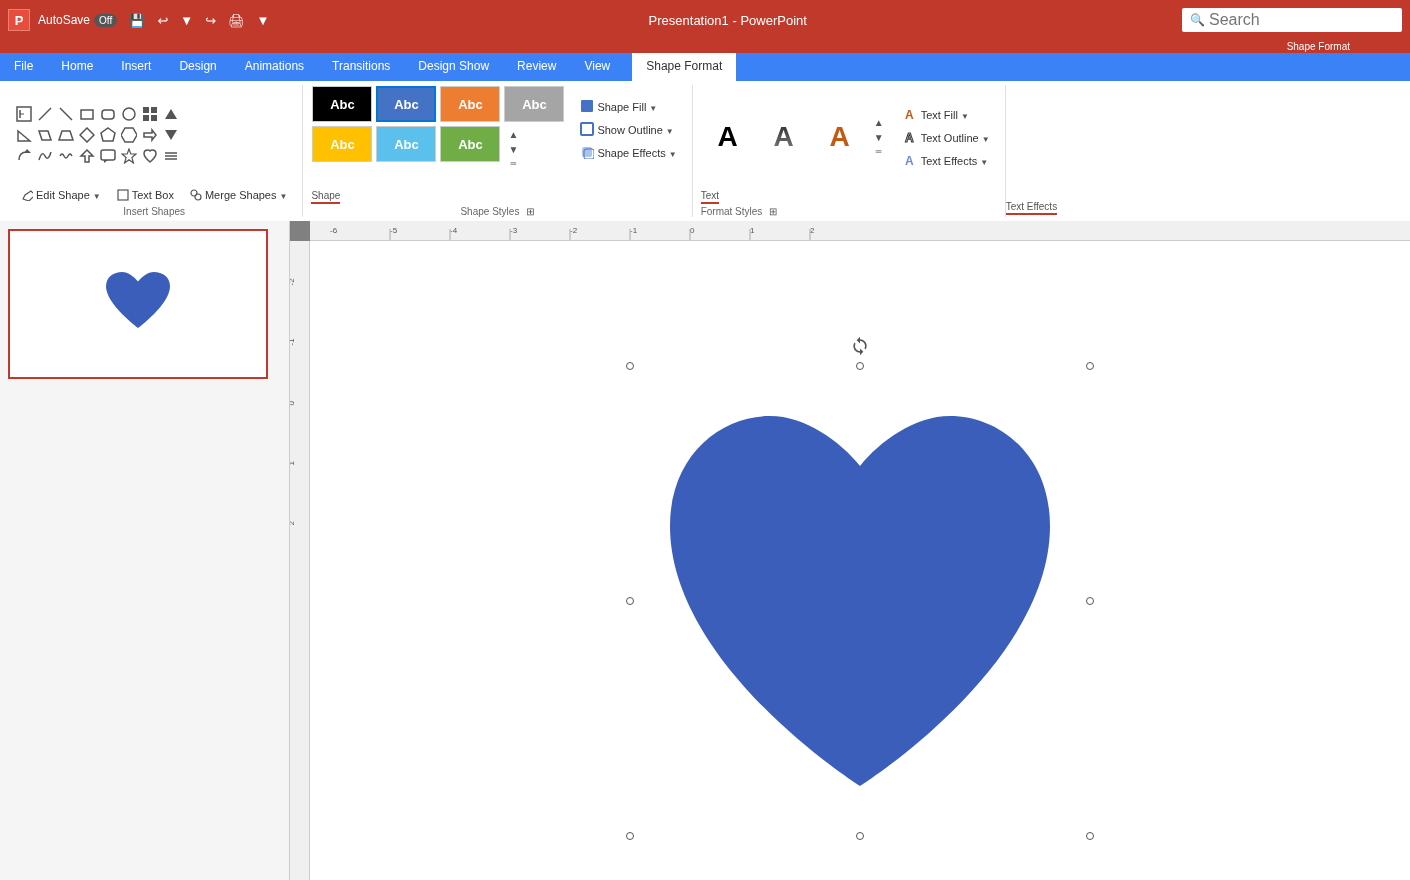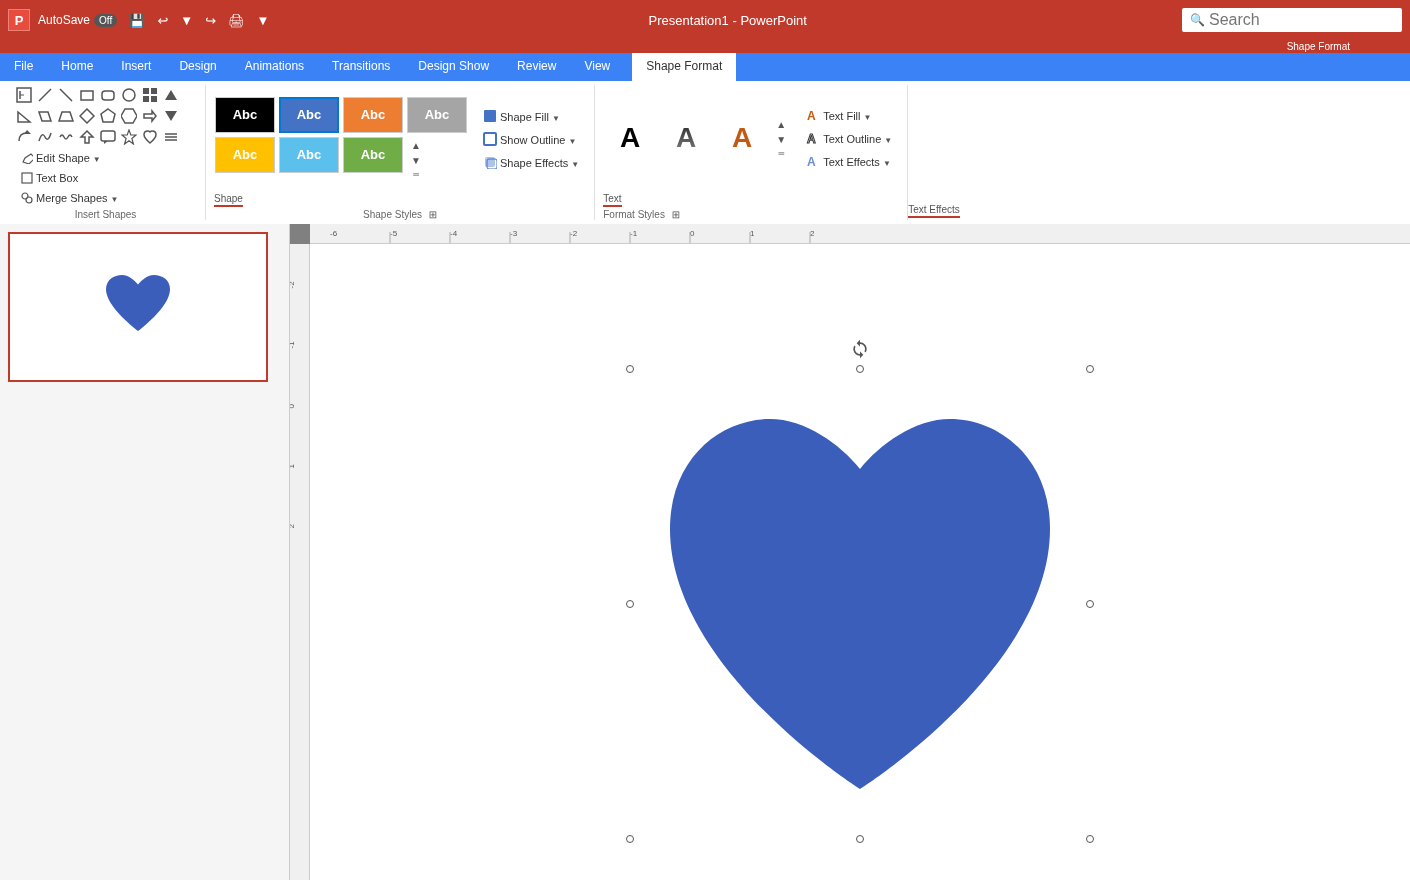--- a/index.html
+++ b/index.html
@@ -412,21 +412,21 @@
               <svg width="16" height="16">
                   <line x1="2" y1="8" x2="14" y2="8" stroke="#555" stroke-width="1.5"></line>
                   <line x1="2" y1="5" x2="14" y2="5" stroke="#555" stroke-width="1.5"></line>
                   <line x1="2" y1="11" x2="14" y2="11" stroke="#555" stroke-width="1.5"></line>
                 </svg>
             </div>
           </div>
         </div>
       </div>
 
-      <div style="display:flex;flex-direction:column;gap:2px;margin-top:2px;">
+      <div style="display:flex;flex-direction:row;gap:2px;margin-top:2px;">
         <div class="ribbon-action">
           <svg width="12" height="12">
               <polygon points="2,10 4,6 10,2 14,6 8,12" fill="none" stroke="#555" stroke-width="1.2"></polygon>
             </svg>
           <span>Edit Shape</span>
           <span class="ribbon-arrow">▼</span>
         </div>
         <div class="ribbon-action">
           <svg width="12" height="12">
               <rect x="1" y="1" width="10" height="10" fill="none" stroke="#555" stroke-width="1.2"></rect>
@@ -500,21 +500,21 @@
             <svg width="14" height="14">
                 <rect x="2" y="2" width="10" height="10" rx="2" fill="#8aaae0" opacity="0.7"></rect>
                 <rect x="4" y="4" width="10" height="10" rx="2" fill="none" stroke="#4472c4" stroke-width="1"></rect>
               </svg>
             <span>Shape Effects</span>
             <span class="ribbon-arrow">▼</span>
           </div>
         </div>
       </div>
 
-      <div style="display:flex;gap:40px;margin-top:0;font-size:10px;color:#555;">
+      <div style="display:flex;gap:40px;margin-top:18px;font-size:10px;color:#555;">
         <span style="position:relative;padding-bottom:1px;border-bottom:2px solid #c0392b;">
           <span>Shape</span>
         </span>
       </div>
       <div class="ribbon-group-label">
         <span>Shape Styles</span>
         <span style="margin-left:4px;cursor:pointer;color:#555;">⊞</span>
       </div>
     </div>
 

